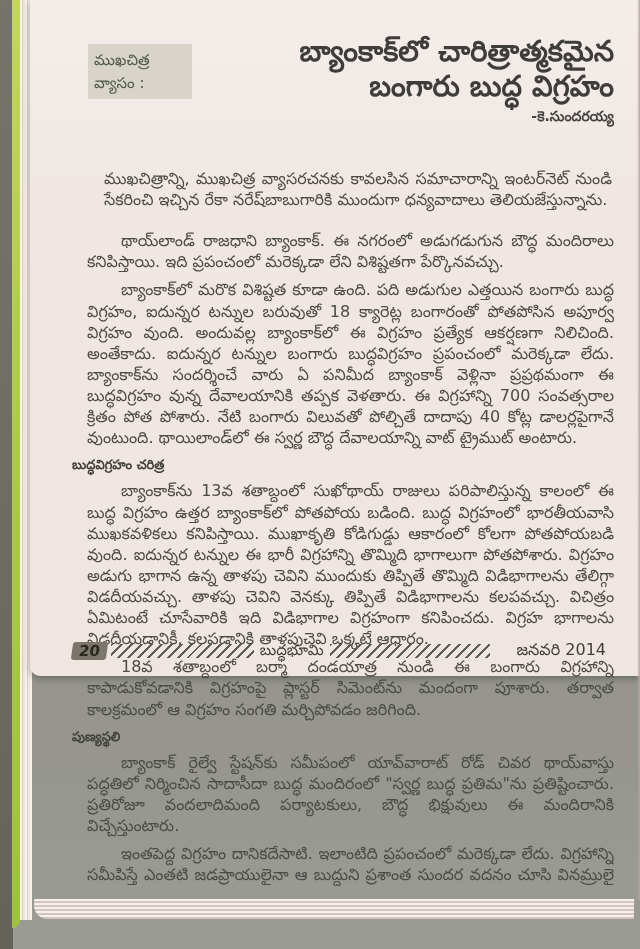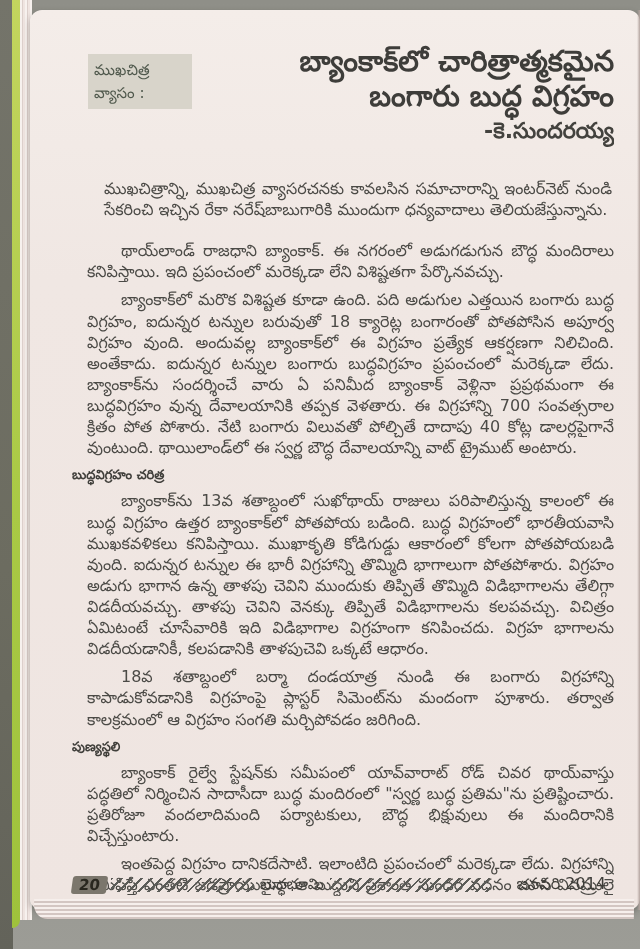--- a/index.html
+++ b/index.html
@@ -13,42 +13,42 @@
   
   .edge-dark{position:absolute;left:0;top:0;width:13px;height:949px;
     background:linear-gradient(180deg,#74746a 0%,#6c6c60 60%,#63635a 100%);}
   .edge-green{position:absolute;left:12px;top:0;width:8px;height:928px;
     background:linear-gradient(180deg,#c3d55e 0%,#a9c945 55%,#9fc23c 100%);
     border-bottom-right-radius:10px;}
   .edge-pages-left{position:absolute;left:20px;top:0;width:12px;height:920px;
     background:repeating-linear-gradient(90deg,#f7f1ee 0 2px,#dccfcb 2px 3px,#efe4e0 3px 5px);}
 
   
-  .page{position:absolute;left:30px;top:10px;width:610px;height:900px;
+  .page{position:absolute;left:30px;top:0;width:610px;height:676px;
     background:linear-gradient(180deg,#f4ede9 0%,#f0e7e3 30%,#efe5e1 100%);
     border-bottom-left-radius:10px;
-    box-shadow:0 3px 6px rgba(40,40,35,.35);border-radius:12px;}
+    box-shadow:0 3px 6px rgba(40,40,35,.35);}
   .edge-right{position:absolute;right:0;top:0;width:3px;height:900px;
     background:linear-gradient(90deg,rgba(120,105,100,0),#b3a49f);}
 
   
   .bottom-edges{position:absolute;left:34px;top:899px;width:600px;height:20px;
     background:repeating-linear-gradient(180deg,#f6efec 0 2px,#d3c6c2 2px 4px);
     border-bottom-left-radius:14px;transform:skewX(-1deg);}
 
   .content{position:absolute;left:42px;top:34px;width:542px;height:852px;overflow:hidden;color:#4b4a46;}
 
   
   .header{position:relative;min-height:122px;}
   .label-box{position:absolute;left:16px;top:10px;width:92px;
     background:#d8d4ca;color:#4f584c;font-size:15px;line-height:1.5;
     padding:5px 6px;white-space:pre-line;}
   .title{margin:0 0 0 110px;text-align:right;color:#3e3d3a;
     font-weight:bold;font-size:29px;line-height:1.2;}
-  .byline{text-align:right;font-weight:bold;font-size:22px;color:#43423e;margin-top:4px;}
+  .byline{text-align:right;font-weight:bold;font-size:14px;color:#43423e;margin-top:4px;}
 
   
   .article{margin-top:12px;font-size:16px;line-height:1.32;text-align:justify;}
   .p-intro{margin:0 2px 20px 32px;}
   .p{margin:7px 0 0 15px;text-indent:34px;}
   .h{margin:8px 0 0 0;font-weight:bold;font-size:13px;color:#403f3b;}
 
   
   .footer{position:absolute;left:42px;right:34px;bottom:16px;height:18px;
     display:flex;align-items:center;font-size:15px;color:#3e3d39;}

